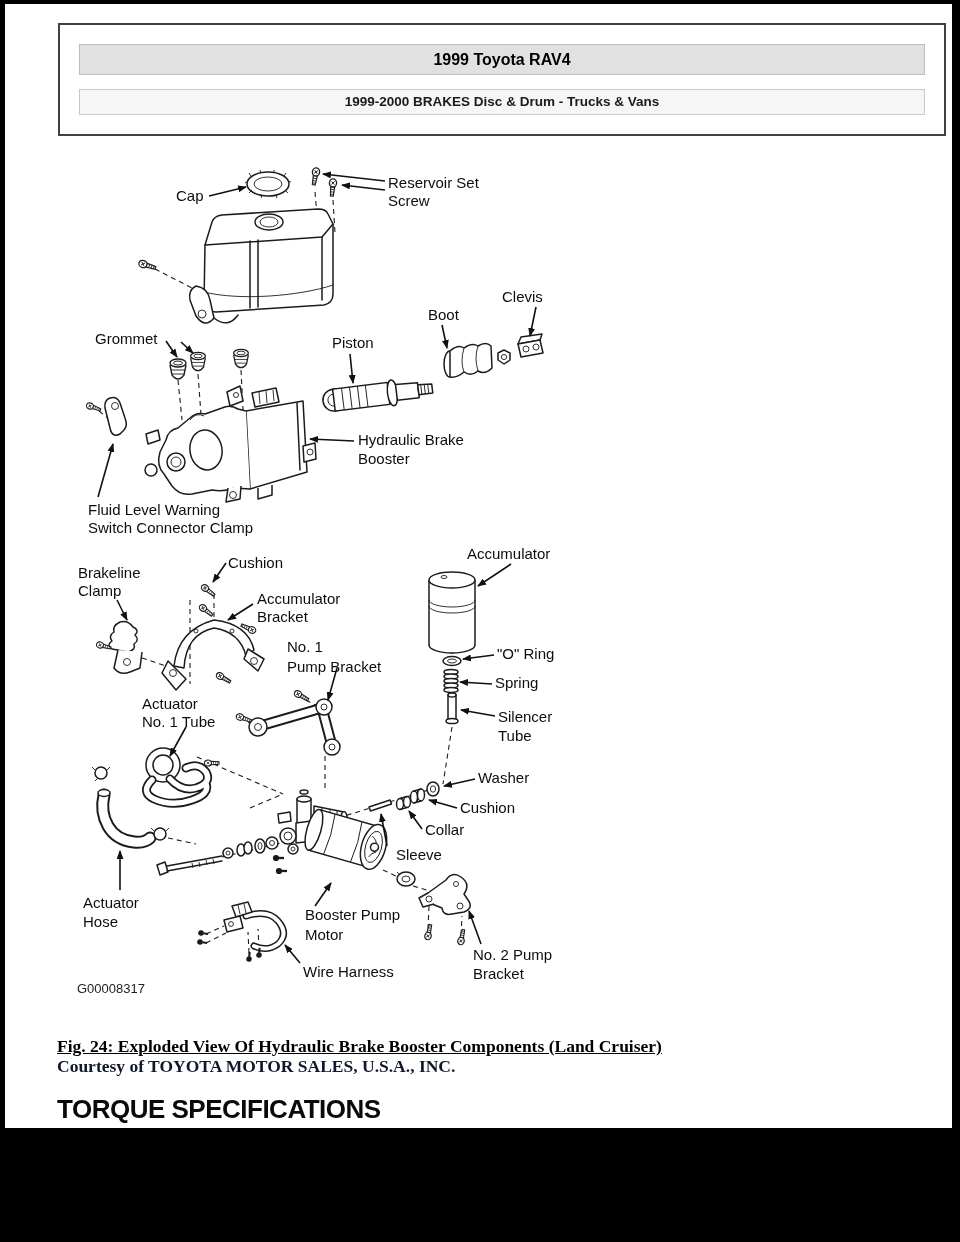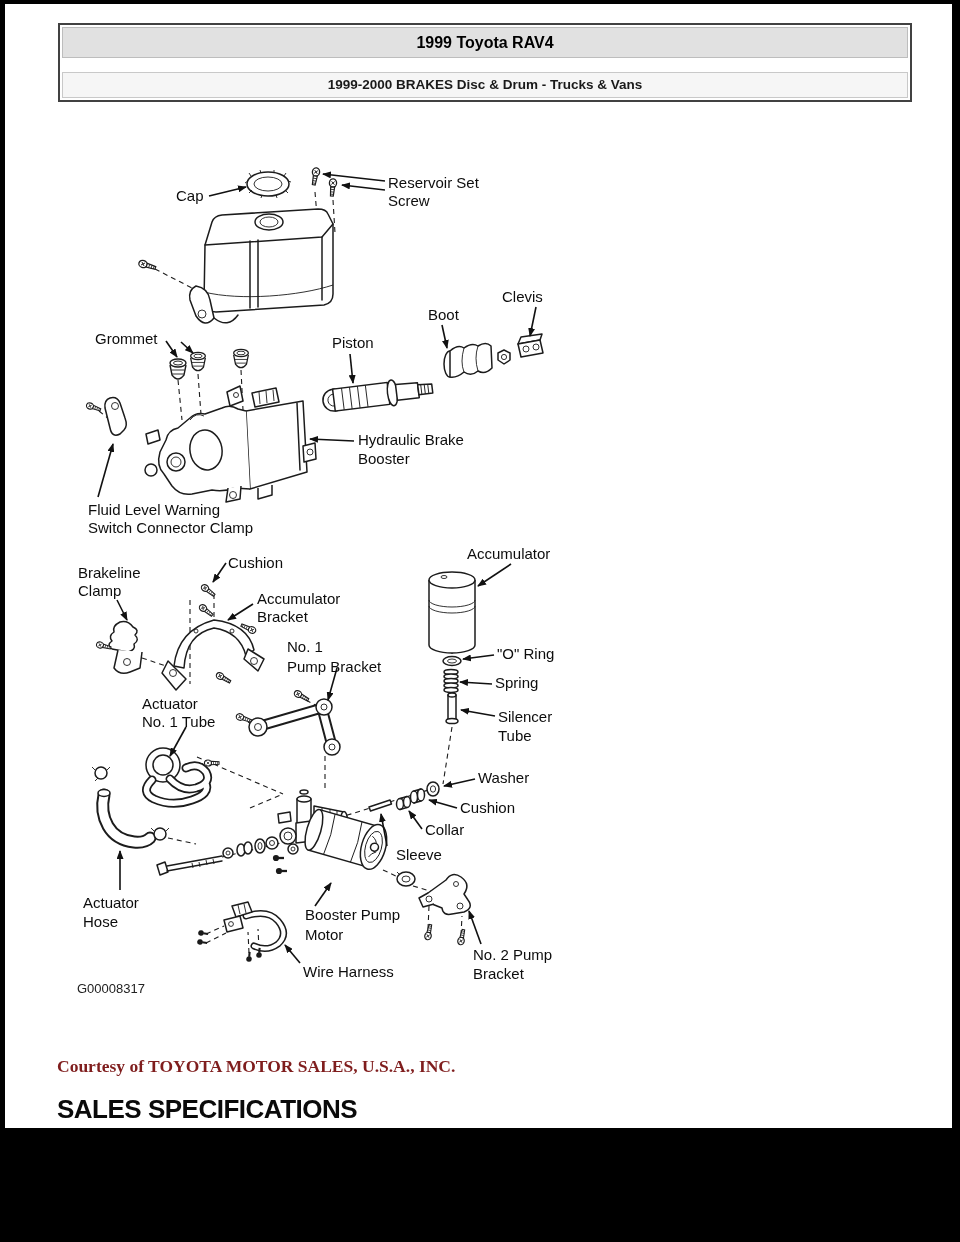--- a/index.html
+++ b/index.html
@@ -7,30 +7,30 @@
         font-family:"Liberation Sans",sans-serif;}
   .band{position:absolute;background:#000;}
   #band-top{left:0;top:0;width:960px;height:4px;}
   #band-left{left:0;top:0;width:5px;height:1242px;}
   #band-right{left:952px;top:0;width:8px;height:1242px;}
   #band-bottom{left:0;top:1128px;width:960px;height:114px;}
   #watermark{position:absolute;left:676px;top:1208px;color:#8d8d8d;
              font-size:26px;letter-spacing:0.5px;font-family:"Liberation Sans",sans-serif;}
   
   #header-box{position:absolute;left:58px;top:23px;width:846px;border:2px solid #414141;
-              background:#fff;padding:2px;}
+              background:#fff;padding:19px;}
   #header-title-row{height:29px;background:#e1e1e1;border:1px solid #bdbdbd;
                     text-align:center;font-weight:bold;font-size:16px;line-height:29px;color:#000;}
   #header-sub-row{height:24px;background:#f6f6f6;border:1px solid #c9c9c9;margin-top:14px;
                   text-align:center;font-weight:bold;font-size:13.5px;line-height:24px;color:#1a1a1a;}
   
   #caption1{position:absolute;left:57px;top:1036px;font-family:"Liberation Serif",serif;
             font-weight:bold;font-size:17.5px;color:#000;text-decoration:underline;white-space:nowrap;}
   #caption2{position:absolute;left:57px;top:1056px;font-family:"Liberation Serif",serif;
-            font-weight:bold;font-size:17.5px;color:#7f1d1d;white-space:nowrap;}
+            font-weight:bold;font-size:17.5px;color:#0f172a;white-space:nowrap;}
   #torque-heading{position:absolute;left:57px;top:1094px;font-weight:bold;font-size:26px;
                   color:#0a0a0a;letter-spacing:-0.5px;white-space:nowrap;}
   
   #diagram{position:absolute;left:60px;top:142px;}
   .lbl{font:15px "Liberation Sans",sans-serif;fill:#0d0d0d;}
   .code{font:13px "Liberation Sans",sans-serif;fill:#222;}
   .ln{stroke:#1c1c1c;fill:none;stroke-width:1.5;stroke-linecap:round;stroke-linejoin:round;}
   .fw{fill:#fff;stroke:#1c1c1c;stroke-width:1.5;stroke-linejoin:round;}
   .thin{stroke:#1c1c1c;fill:none;stroke-width:0.9;}
   .dash{stroke:#1c1c1c;fill:none;stroke-width:1.1;stroke-dasharray:5 4;}
@@ -416,22 +416,23 @@
       <text class="lbl" x="83" y="927">Hose</text>
       <text class="lbl" x="305" y="920">Booster Pump</text>
       <text class="lbl" x="305" y="940">Motor</text>
       <text class="lbl" x="303" y="977">Wire Harness</text>
       <text class="lbl" x="473" y="960">No. 2 Pump</text>
       <text class="lbl" x="473" y="979">Bracket</text>
       <text class="code" x="77" y="993">G00008317</text>
     </g>
   </svg>
 
+  <div id="caption1">Fig. 24: Exploded View Of Hydraulic Brake Booster Components (Land Cruiser)</div>
   <div id="caption2">Courtesy of TOYOTA MOTOR SALES, U.S.A., INC.</div>
-  <div id="torque-heading">SALES SPECIFICATIONS</div>
+  <div id="torque-heading">TORQUE SPECIFICATIONS</div>
 
   <div class="band" id="band-top"></div>
   <div class="band" id="band-left"></div>
   <div class="band" id="band-right"></div>
   <div class="band" id="band-bottom">
   </div>
 
 </div>
 
 </body></html>

